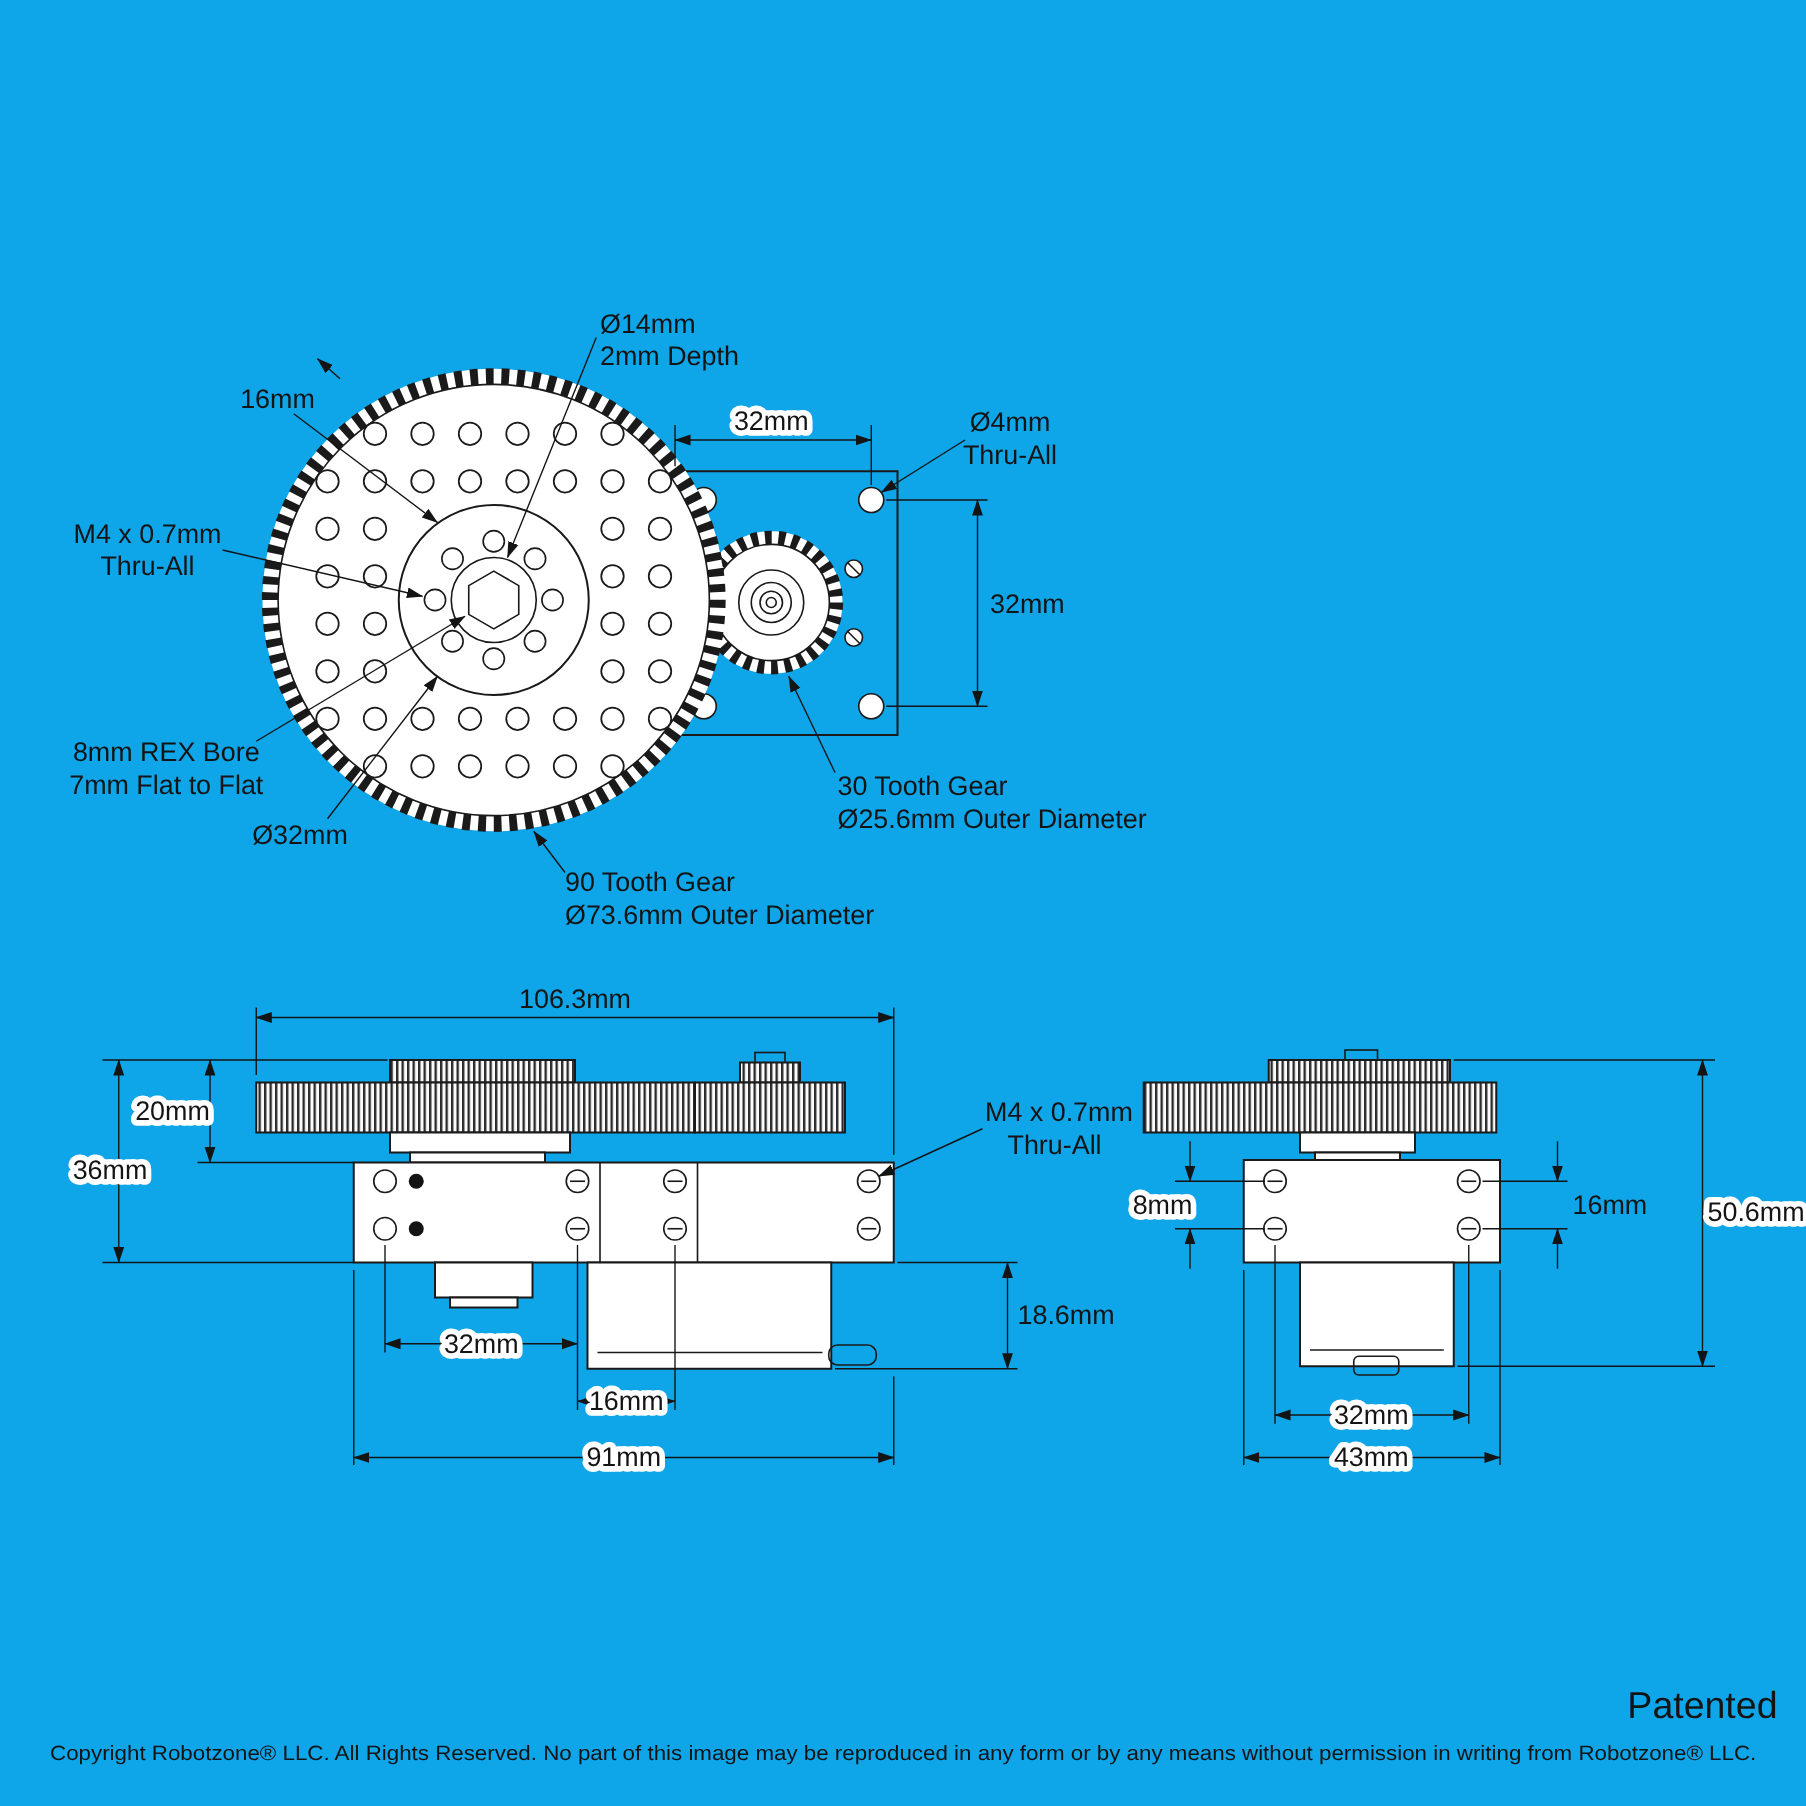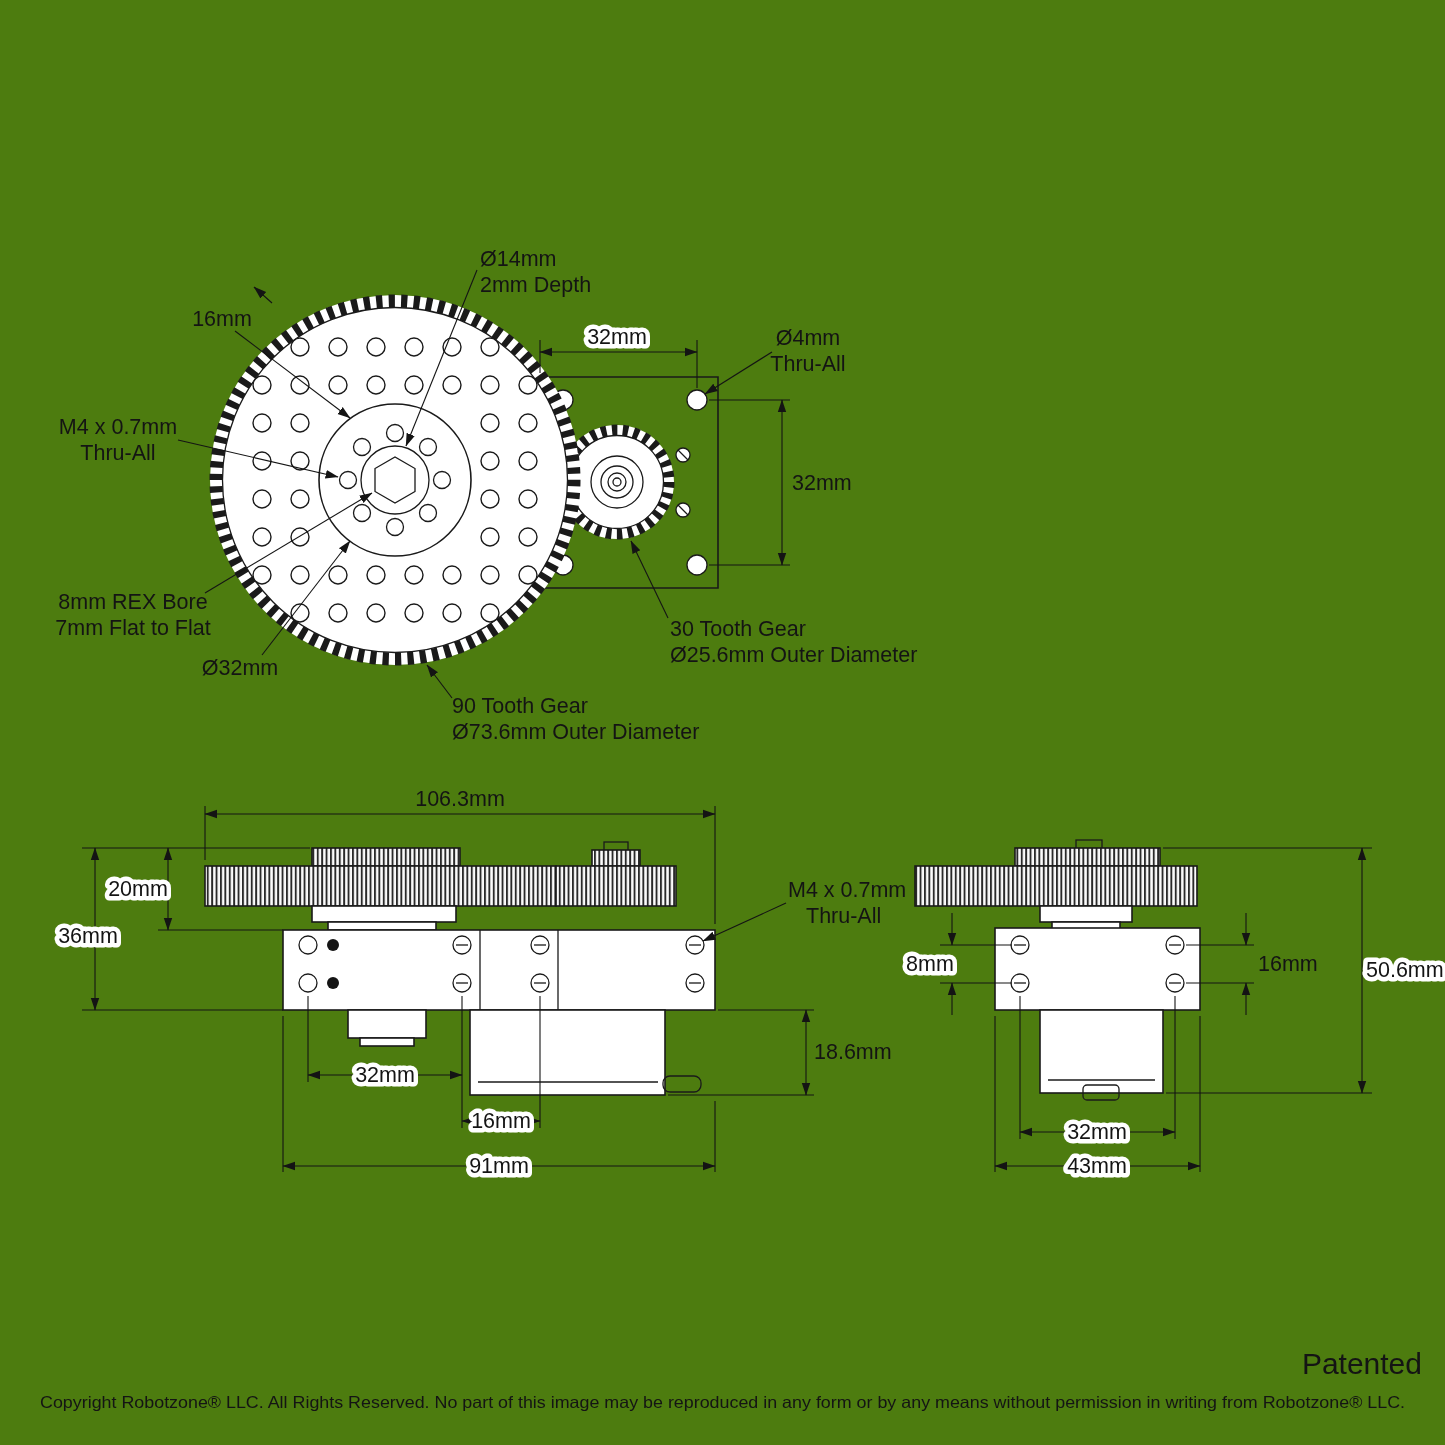--- a/index.html
+++ b/index.html
@@ -1,16 +1,16 @@
 <!DOCTYPE html>
 <html><head>
 <meta charset="utf-8">
 <style>
   html,body{margin:0;padding:0;background:#fff;}
-  .stage{width:1445px;height:1445px;position:relative;background:#4d7c0f;overflow:hidden;}
+  .stage{width:1445px;height:1445px;position:relative;background:#0ea5e9;overflow:hidden;}
   svg{display:block;}
   text{font-family:"Liberation Sans","DejaVu Sans",sans-serif;font-size:21.5px;fill:#141414;}
   .halo{paint-order:stroke;stroke:#fff;stroke-width:9px;stroke-linejoin:round;}
   .big{font-size:30px;}
   .copy{font-size:16.5px;}
   .ln{stroke:#1a1a1a;stroke-width:1.6;fill:none;}
   .lnf{stroke:#1a1a1a;stroke-width:1.6;fill:#fff;}
   .ln2{stroke:#1a1a1a;stroke-width:1.3;fill:none;}
   .hole{stroke:#1a1a1a;stroke-width:1.3;fill:#fff;}
   .dim{stroke:#141414;stroke-width:1.1;fill:none;}

